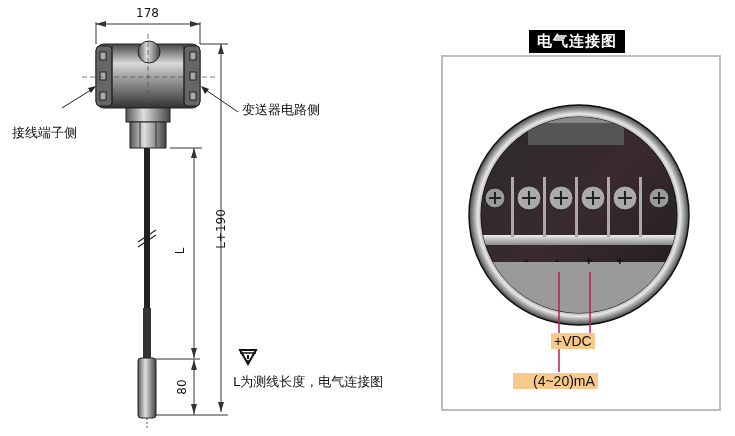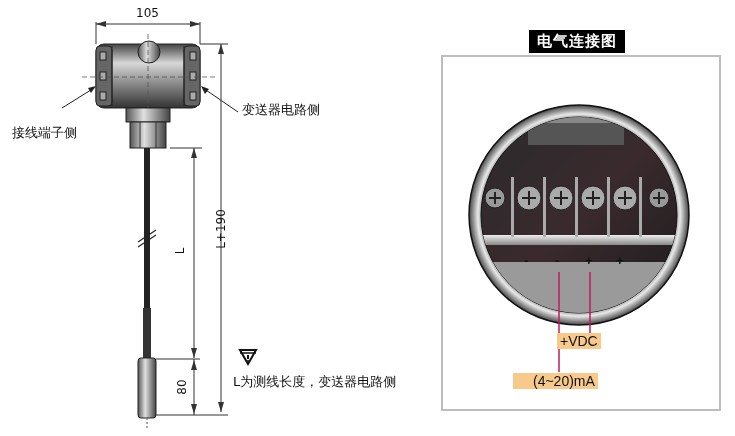--- a/index.html
+++ b/index.html
@@ -81,35 +81,35 @@
     <polygon points="194,148 191,158 197,158" fill="#333"></polygon>
     <polygon points="194,358 191,348 197,348" fill="#333"></polygon>
 
     <line x1="156" y1="359" x2="200" y2="359" stroke="#333"></line>
     <line x1="194" y1="359" x2="194" y2="415" stroke="#333"></line>
     <polygon points="194,360 191,370 197,370" fill="#333"></polygon>
     <polygon points="194,414 191,404 197,404" fill="#333"></polygon>
     <line x1="156" y1="415" x2="228" y2="415" stroke="#333"></line>
   </svg>
 
-  <div class="abs dim" style="left:136px;top:6px;">105</div>
+  <div class="abs dim" style="left:136px;top:6px;">178</div>
   <div class="abs dim rot" style="left:196px;top:222px;width:50px;text-align:center;">L+190</div>
   <div class="abs dim rot" style="left:170px;top:244px;width:20px;text-align:center;">L</div>
   <div class="abs dim rot" style="left:172px;top:380px;width:20px;text-align:center;">80</div>
 
   <div class="abs lbl" style="left:12px;top:124px;">接线端子侧</div>
   <div class="abs lbl" style="left:242px;top:101px;">变送器电路侧</div>
 
   <svg class="abs" width="20" height="18" viewBox="0 0 20 18" style="left:238px;top:348px;">
     <polygon points="2,2 18,2 10,16" fill="none" stroke="#111" stroke-width="2"></polygon>
     <line x1="2" y1="5" x2="18" y2="5" stroke="#111" stroke-width="1.5"></line>
     <line x1="10" y1="7" x2="10" y2="11" stroke="#111" stroke-width="2"></line>
     <circle cx="10" cy="13" r="1" fill="#111"></circle>
   </svg>
-  <div class="abs lbl" style="left:233px;top:373px;">L为测线长度，变送器电路侧</div>
+  <div class="abs lbl" style="left:233px;top:373px;">L为测线长度，电气连接图</div>
 </div>
 
 <div class="abs title-box" style="left:529px;top:30px;">电气连接图</div>
 
 <div class="abs panel" style="left:441px;top:55px;width:276px;height:352px;">
   <svg width="276" height="352" viewBox="0 0 276 352" style="position:absolute;left:0;top:0;">
     <defs>
       <radialGradient id="ring" cx="0.5" cy="0.5" r="0.5">
         <stop offset="0.85" stop-color="#666"></stop>
         <stop offset="0.92" stop-color="#e8e8e8"></stop>
@@ -152,15 +152,15 @@
         <path d="M46 141h12M52 135v12M79 141h14M86 134v14M111 141h14M118 134v14M143 141h14M150 134v14M175 141h14M182 134v14M210 141h12M216 135v12" stroke="#222" stroke-width="2"></path>
       </g>
     </g>
     <line x1="116" y1="215" x2="116" y2="315" stroke="#c2185b" stroke-width="1.5"></line>
     <line x1="147" y1="215" x2="147" y2="285" stroke="#c2185b" stroke-width="1.5"></line>
   </svg>
   <div class="abs sign" style="left:81px;top:196px;">-</div>
   <div class="abs sign" style="left:112px;top:196px;">-</div>
   <div class="abs sign" style="left:142px;top:196px;">+</div>
   <div class="abs sign" style="left:173px;top:196px;">+</div>
-  <div class="abs tag" style="left:114px;top:276px;">+VDC</div>
+  <div class="abs tag" style="left:108px;top:276px;">+VDC</div>
   <div class="abs tag" style="left:70px;top:316px;padding-left:20px;">(4~20)mA</div>
 </div>
 
 </body></html>

